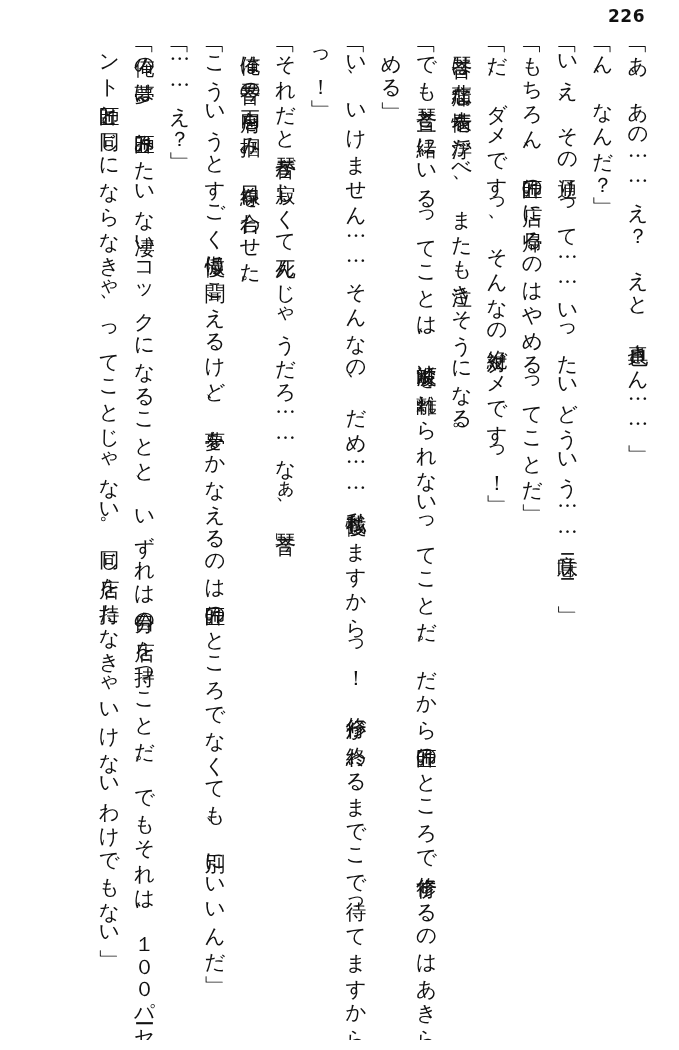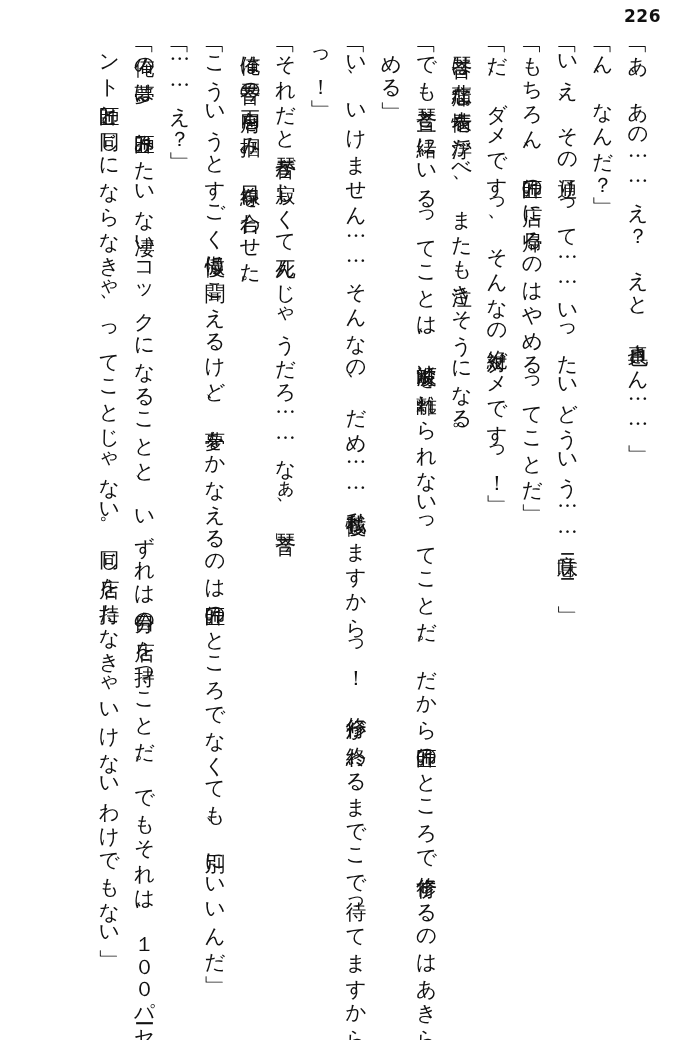--- a/index.html
+++ b/index.html
@@ -18,21 +18,21 @@
   .page {
     position: relative;
     width: 679px;
     height: 1050px;
     box-sizing: border-box;
     background: #ffffff;
   }
   .page-number {
     position: absolute;
     top: 6px;
-    right: 18px;
+    right: 34px;
     font-size: 17px;
     font-weight: bold;
     letter-spacing: 0.5px;
     font-family: "DejaVu Sans", "Liberation Sans", sans-serif;
     color: #111111;
   }
   .body-text {
     position: absolute;
     top: 40px;
     right: 24px;

